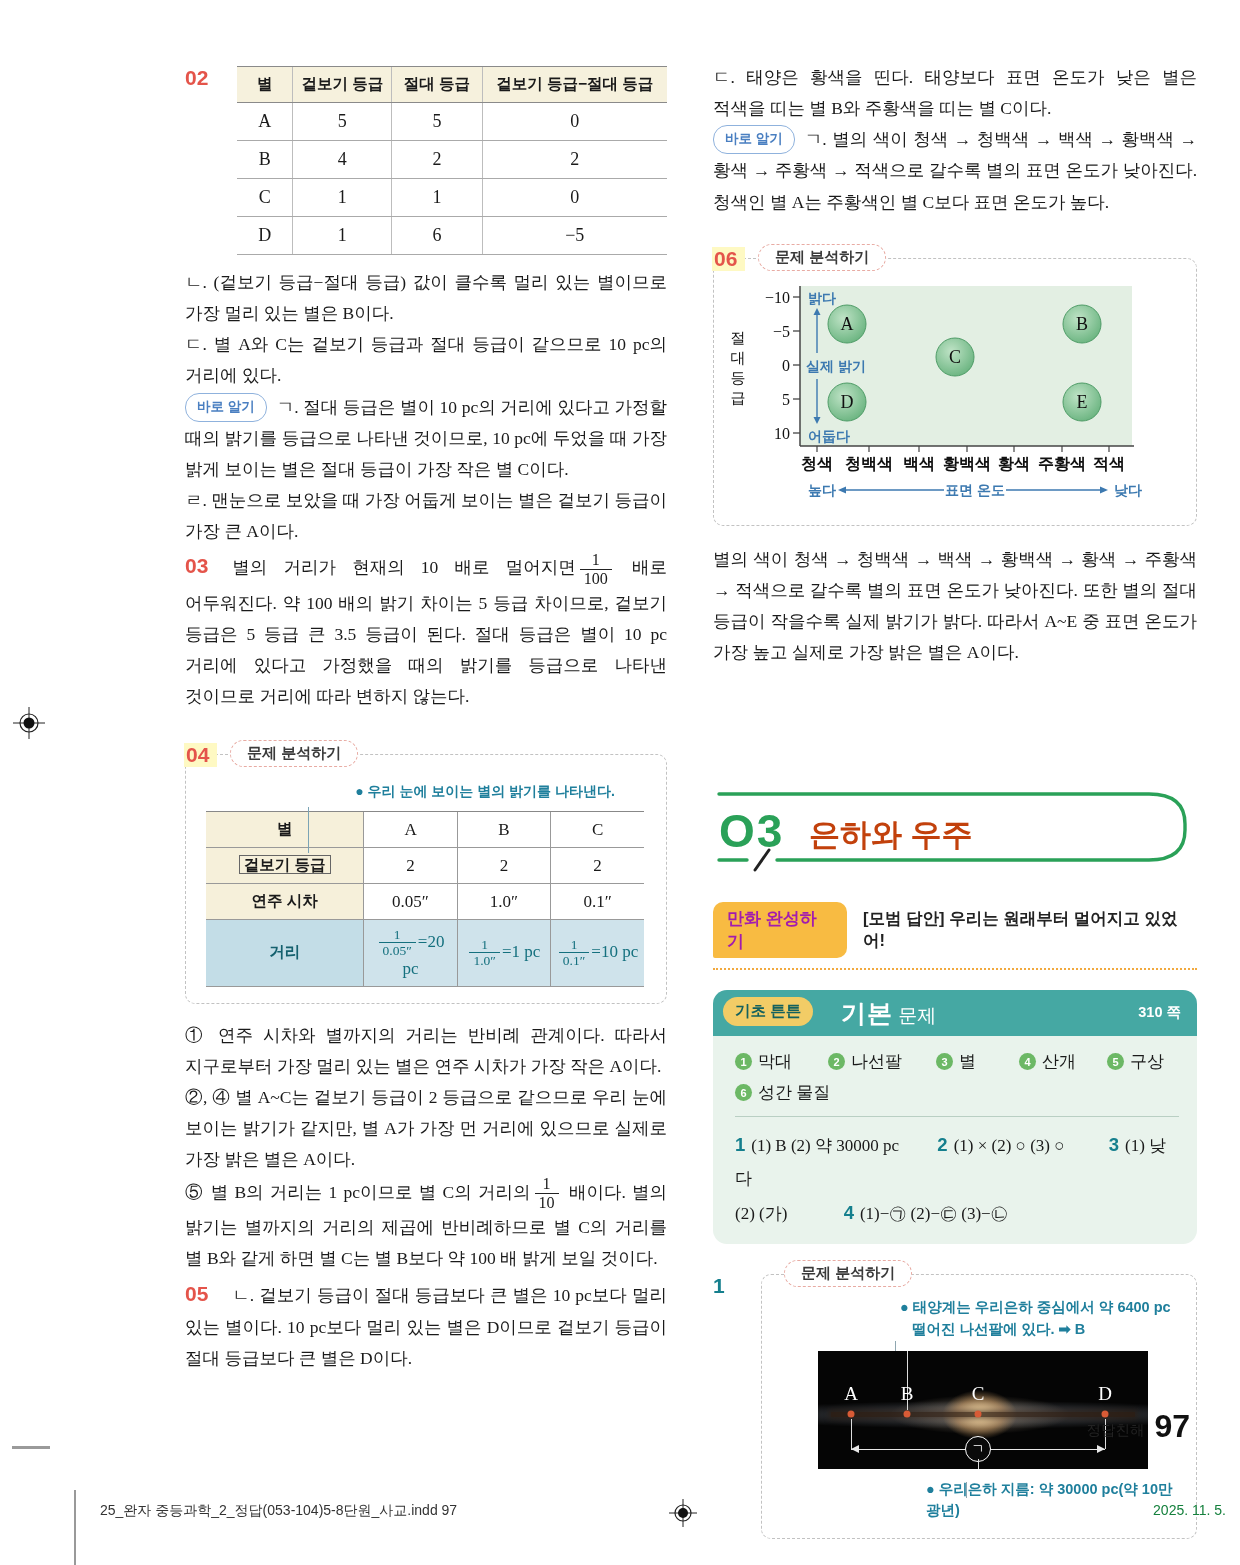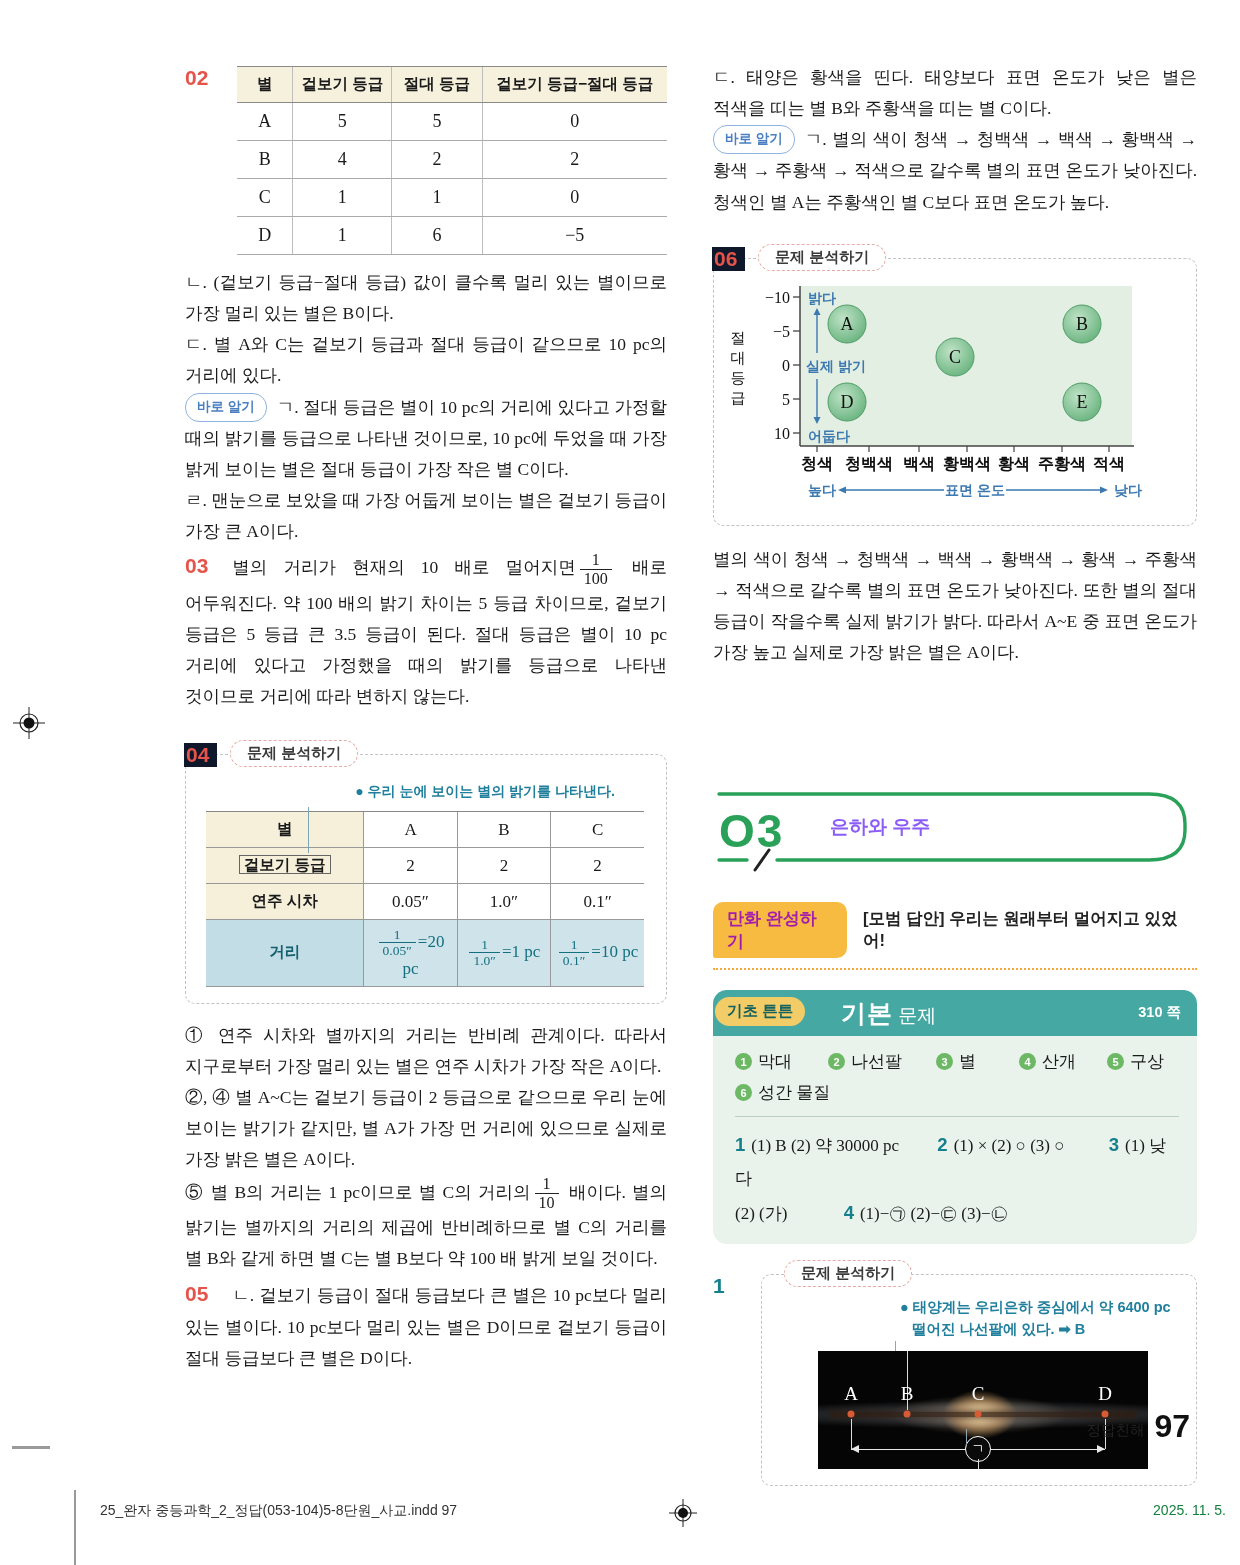--- a/index.html
+++ b/index.html
@@ -22,49 +22,49 @@
   
   .t02{border-collapse:collapse;width:430px;font-size:17.5px;}
   .t02 th{background:#f6f1dd;font-family:"Liberation Sans",sans-serif;font-size:15.5px;font-weight:bold;
           border-top:1.4px solid #8a8a8a;border-bottom:1px solid #8a8a8a;padding:7px 4px;}
   .t02 td{text-align:center;padding:8px 4px;border-bottom:1px solid #aaa;font-size:18px;}
   .t02 th+th, .t02 td+td{border-left:1px solid #bdbdbd;}
   
   .abox{position:relative;border:1.6px dashed #c2c2c2;border-radius:10px;background:#fff;}
   .abox-label{position:absolute;top:-15px;left:44px;background:#fff;border:1.6px dashed #e8aba3;border-radius:16px;
               padding:3px 16px;font-family:"Liberation Sans",sans-serif;font-weight:bold;font-size:15px;color:#3a3a3a;}
-  .abox-num{position:absolute;top:-12px;left:-2px;background:#0f172a;padding:0 8px 0 2px;
+  .abox-num{position:absolute;top:-12px;left:-2px;background:#fef9c3;padding:0 8px 0 2px;
             color:#e4544a;font-family:"Liberation Sans",sans-serif;font-weight:bold;font-size:21px;}
   
   .t04{border-collapse:collapse;width:438px;margin:6px 6px 2px 10px;font-size:17px;}
   .t04 td{text-align:center;border-bottom:1px solid #999;padding:7px 3px;}
   .t04 tr:first-child td{border-top:1.3px solid #888;}
   .t04 td.hc{background:#f6f0da;font-family:"Liberation Sans",sans-serif;font-size:15.5px;font-weight:bold;width:36%;}
   .t04 td+td{border-left:1px solid #999;width:21.3%;}
   .t04 tr.dist td{background:#cfe3eb;color:#14707e;}
   .t04 tr.dist td.hc{background:#c3dde7;color:#14606e;}
   .t04 .frac{font-size:13.5px;color:#14707e;margin:0 2px;}
   .t04 .frac .fn{border-bottom:1.1px solid #14707e;padding:0 2px;}
   .boxed{border:1.2px solid #666;padding:0 4px;}
   .callout{font-family:"Liberation Sans",sans-serif;font-weight:bold;font-size:14px;color:#1f7f9c;margin:2px 0 10px 118px;text-align:center;}
   
   .sec-wrap{position:relative;margin-top:118px;height:92px;}
   .sec-num{position:absolute;left:6px;top:18px;color:#2aa158;font-family:"Liberation Sans",sans-serif;
            font-weight:bold;font-size:46px;letter-spacing:2px;}
-  .sec-title{position:absolute;left:117px;top:28px;font-family:"Liberation Sans",sans-serif;
-             font-weight:bold;font-size:19px;color:#8b5cf6;}
+  .sec-title{position:absolute;left:96px;top:28px;font-family:"Liberation Sans",sans-serif;
+             font-weight:bold;font-size:31px;color:#c2410c;}
   
   .manhwa{margin-top:24px;border-bottom:2px dotted #f2a93e;padding-bottom:10px;display:flex;align-items:center;}
   .manhwa-badge{background:#f8bb42;border-radius:10px 10px 10px 2px;padding:5px 14px;
                 font-family:"Liberation Sans",sans-serif;font-weight:bold;font-size:17px;color:#a21caf;}
   .manhwa-ans{margin-left:16px;font-family:"Liberation Sans",sans-serif;font-weight:bold;font-size:16.5px;color:#222;}
   
   .basic{margin-top:20px;border-radius:14px;overflow:hidden;}
   .basic-head{position:relative;background:#45a8a3;height:46px;}
-  .basic-badge{position:absolute;left:2px;top:7px;background:#f2cc66;border-radius:16px;padding:4px 12px;
+  .basic-badge{position:absolute;left:10px;top:7px;background:#f2cc66;border-radius:16px;padding:4px 12px;
                font-family:"Liberation Sans",sans-serif;font-weight:bold;font-size:15.5px;color:#14615e;}
   .basic-title{position:absolute;left:128px;top:7px;color:#fff;font-family:"Liberation Sans",sans-serif;font-size:19px;}
   .basic-title b{font-size:25px;letter-spacing:1px;}
   .basic-page{position:absolute;right:16px;top:13px;color:#fff;font-family:"Liberation Sans",sans-serif;
               font-weight:bold;font-size:14.5px;}
   .basic-body{background:#e9f3ec;padding:14px 18px 14px 22px;}
   .bullets{display:flex;flex-wrap:wrap;font-size:17px;}
   .bullet{display:flex;align-items:center;margin-bottom:8px;}
   .b1{width:93px}.b2{width:108px}.b3{width:83px}.b4{width:88px}.b5{width:70px}.b6{width:140px}
   .bnum{display:inline-flex;align-items:center;justify-content:center;width:17px;height:17px;border-radius:50%;
@@ -362,20 +362,21 @@
           <span class="gstar-dot" style="left:87%;top:54%;"></span>
           <span class="vline-white" style="left:10%;top:58%;height:25%;"></span>
           <span class="vline-white" style="left:87%;top:58%;height:25%;"></span>
           <span class="mline" style="left:10%;width:77%;"></span>
           <span class="varrow" style="left:10%;top:83%;transform:translate(0,-50%);border-top:4px solid transparent;border-bottom:4px solid transparent;border-right:8px solid #e8e8e8;"></span>
           <span class="varrow" style="left:87%;top:83%;transform:translate(-100%,-50%);border-top:4px solid transparent;border-bottom:4px solid transparent;border-left:8px solid #e8e8e8;"></span>
           <span class="gcirc">ㄱ</span>
           <span class="vline-white" style="left:48.5%;top:92%;height:8%;"></span>
         </div>
         <div style="position:absolute;left:204px;bottom:40px;width:1.2px;height:16px;background:#8fa6b0;"></div>
+        <div class="g-ann" style="margin-left:152px;margin-top:10px;">● 우리은하 지름: 약 30000 pc(약 10만 광년)</div>
       </div>
     </div>
   </div>
 
   <div class="corner">
     <span class="corner-label">정답친해</span>
     <span class="corner-page">97</span>
   </div>
 
   <svg width="34" height="34" style="position:absolute;left:12px;top:706px;">

